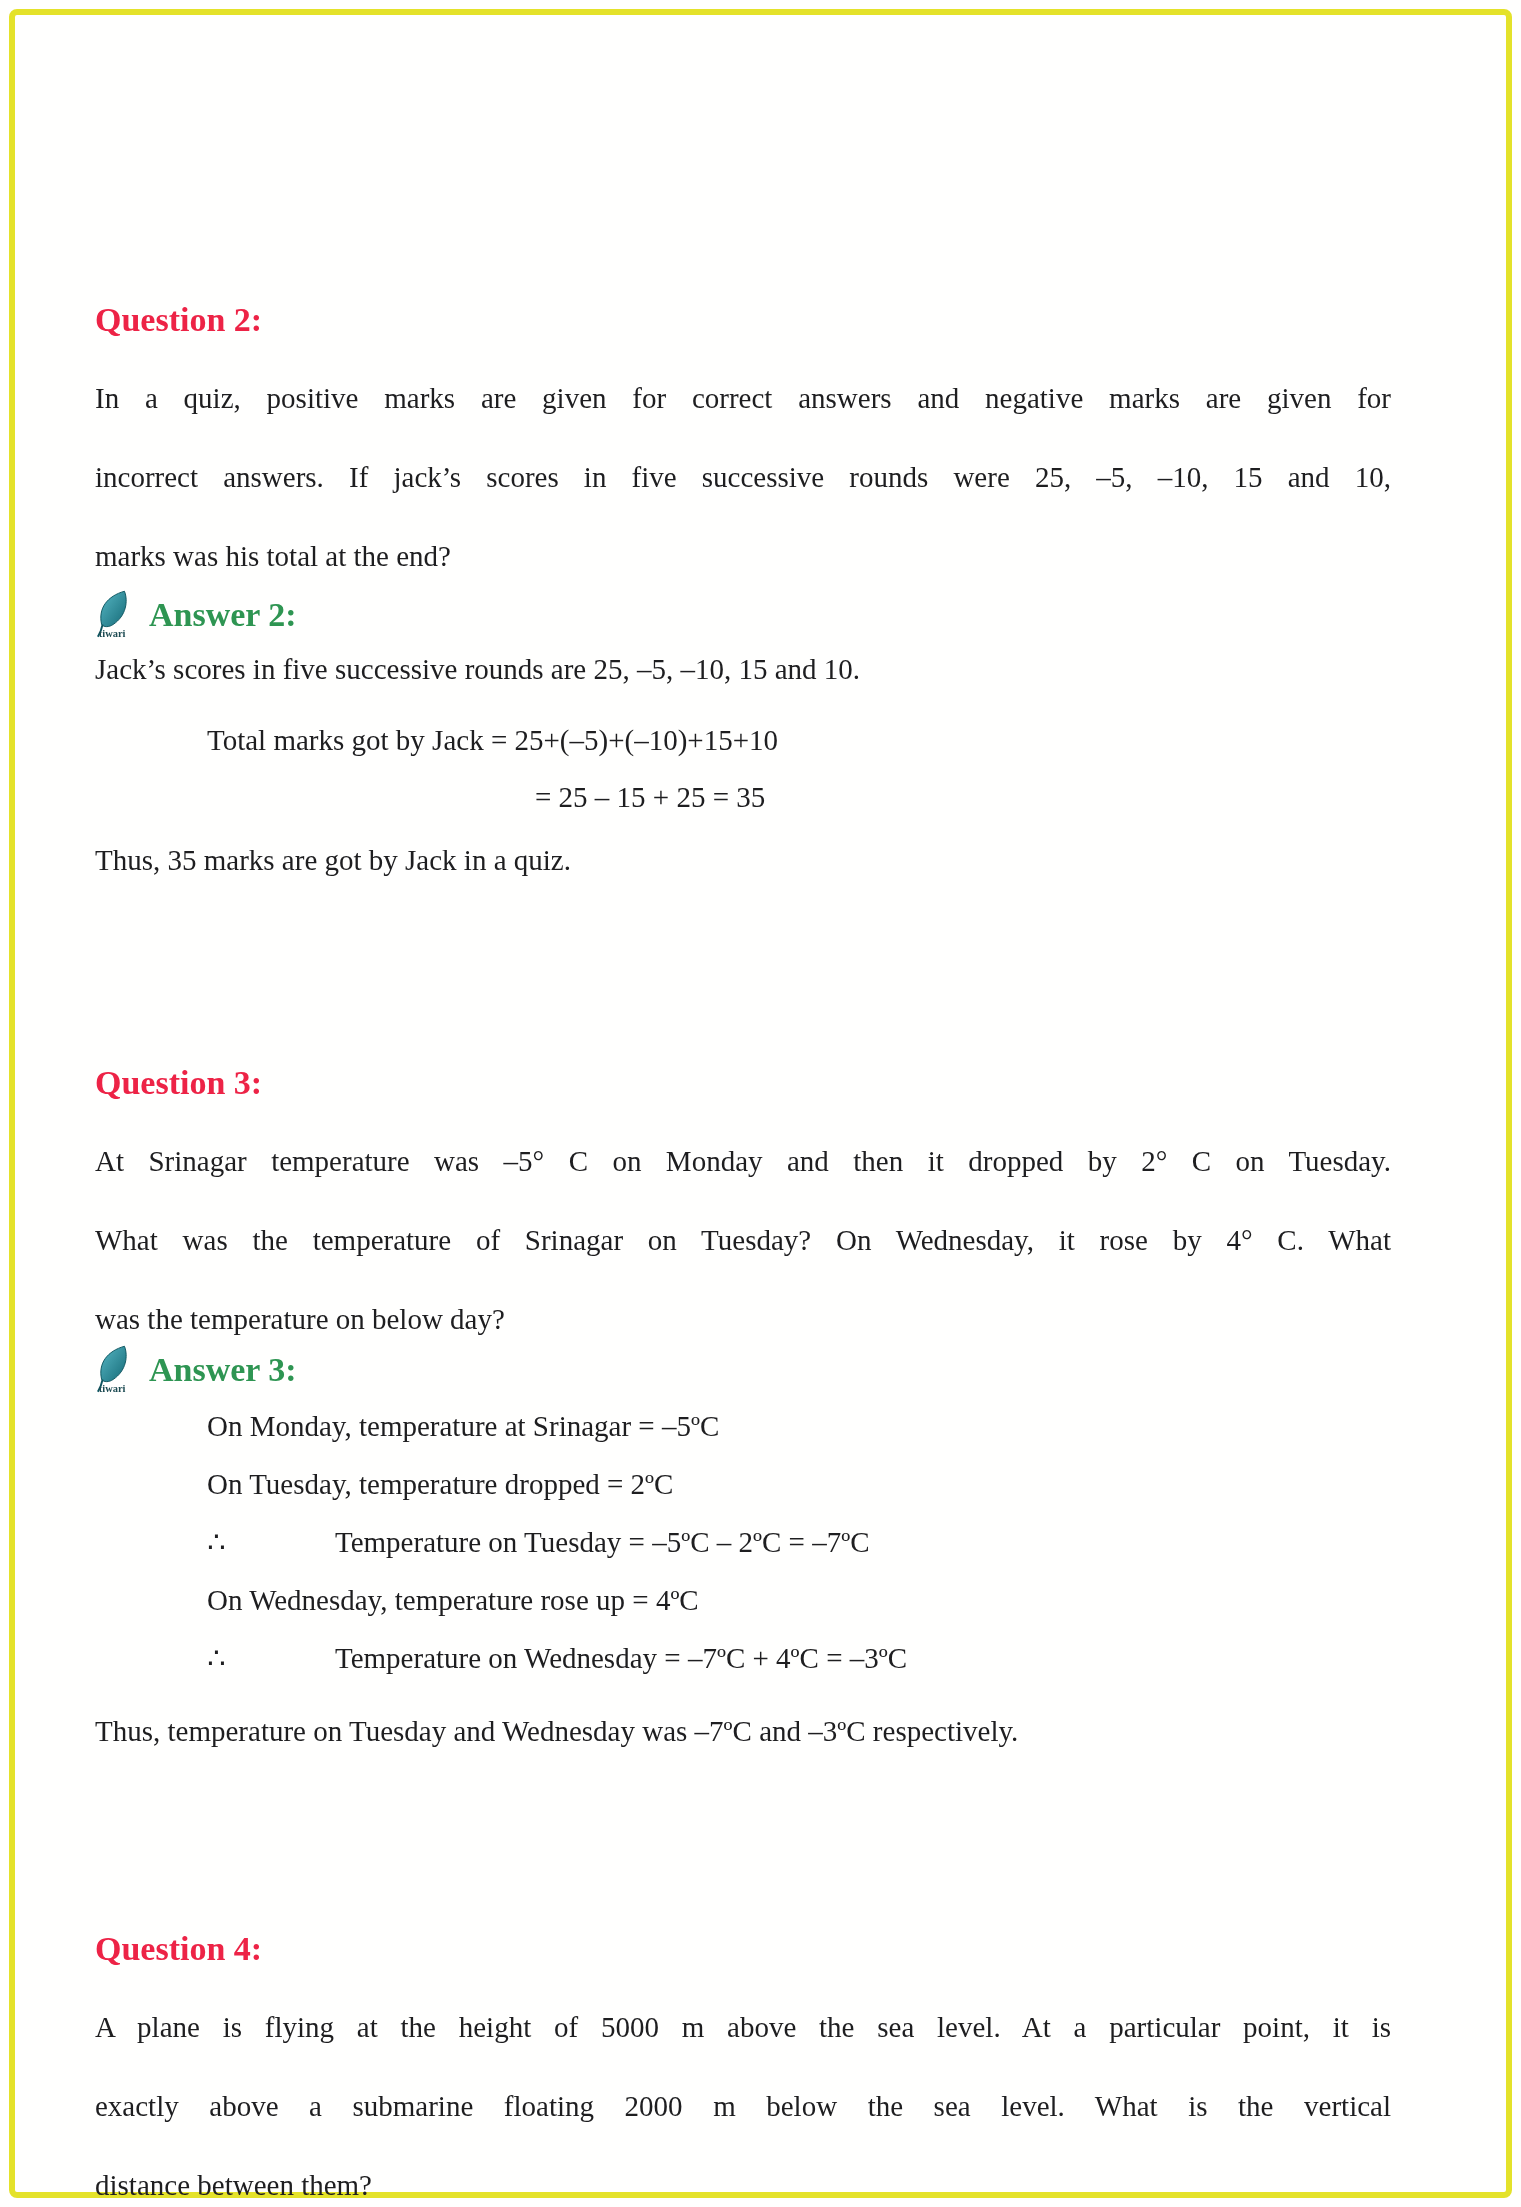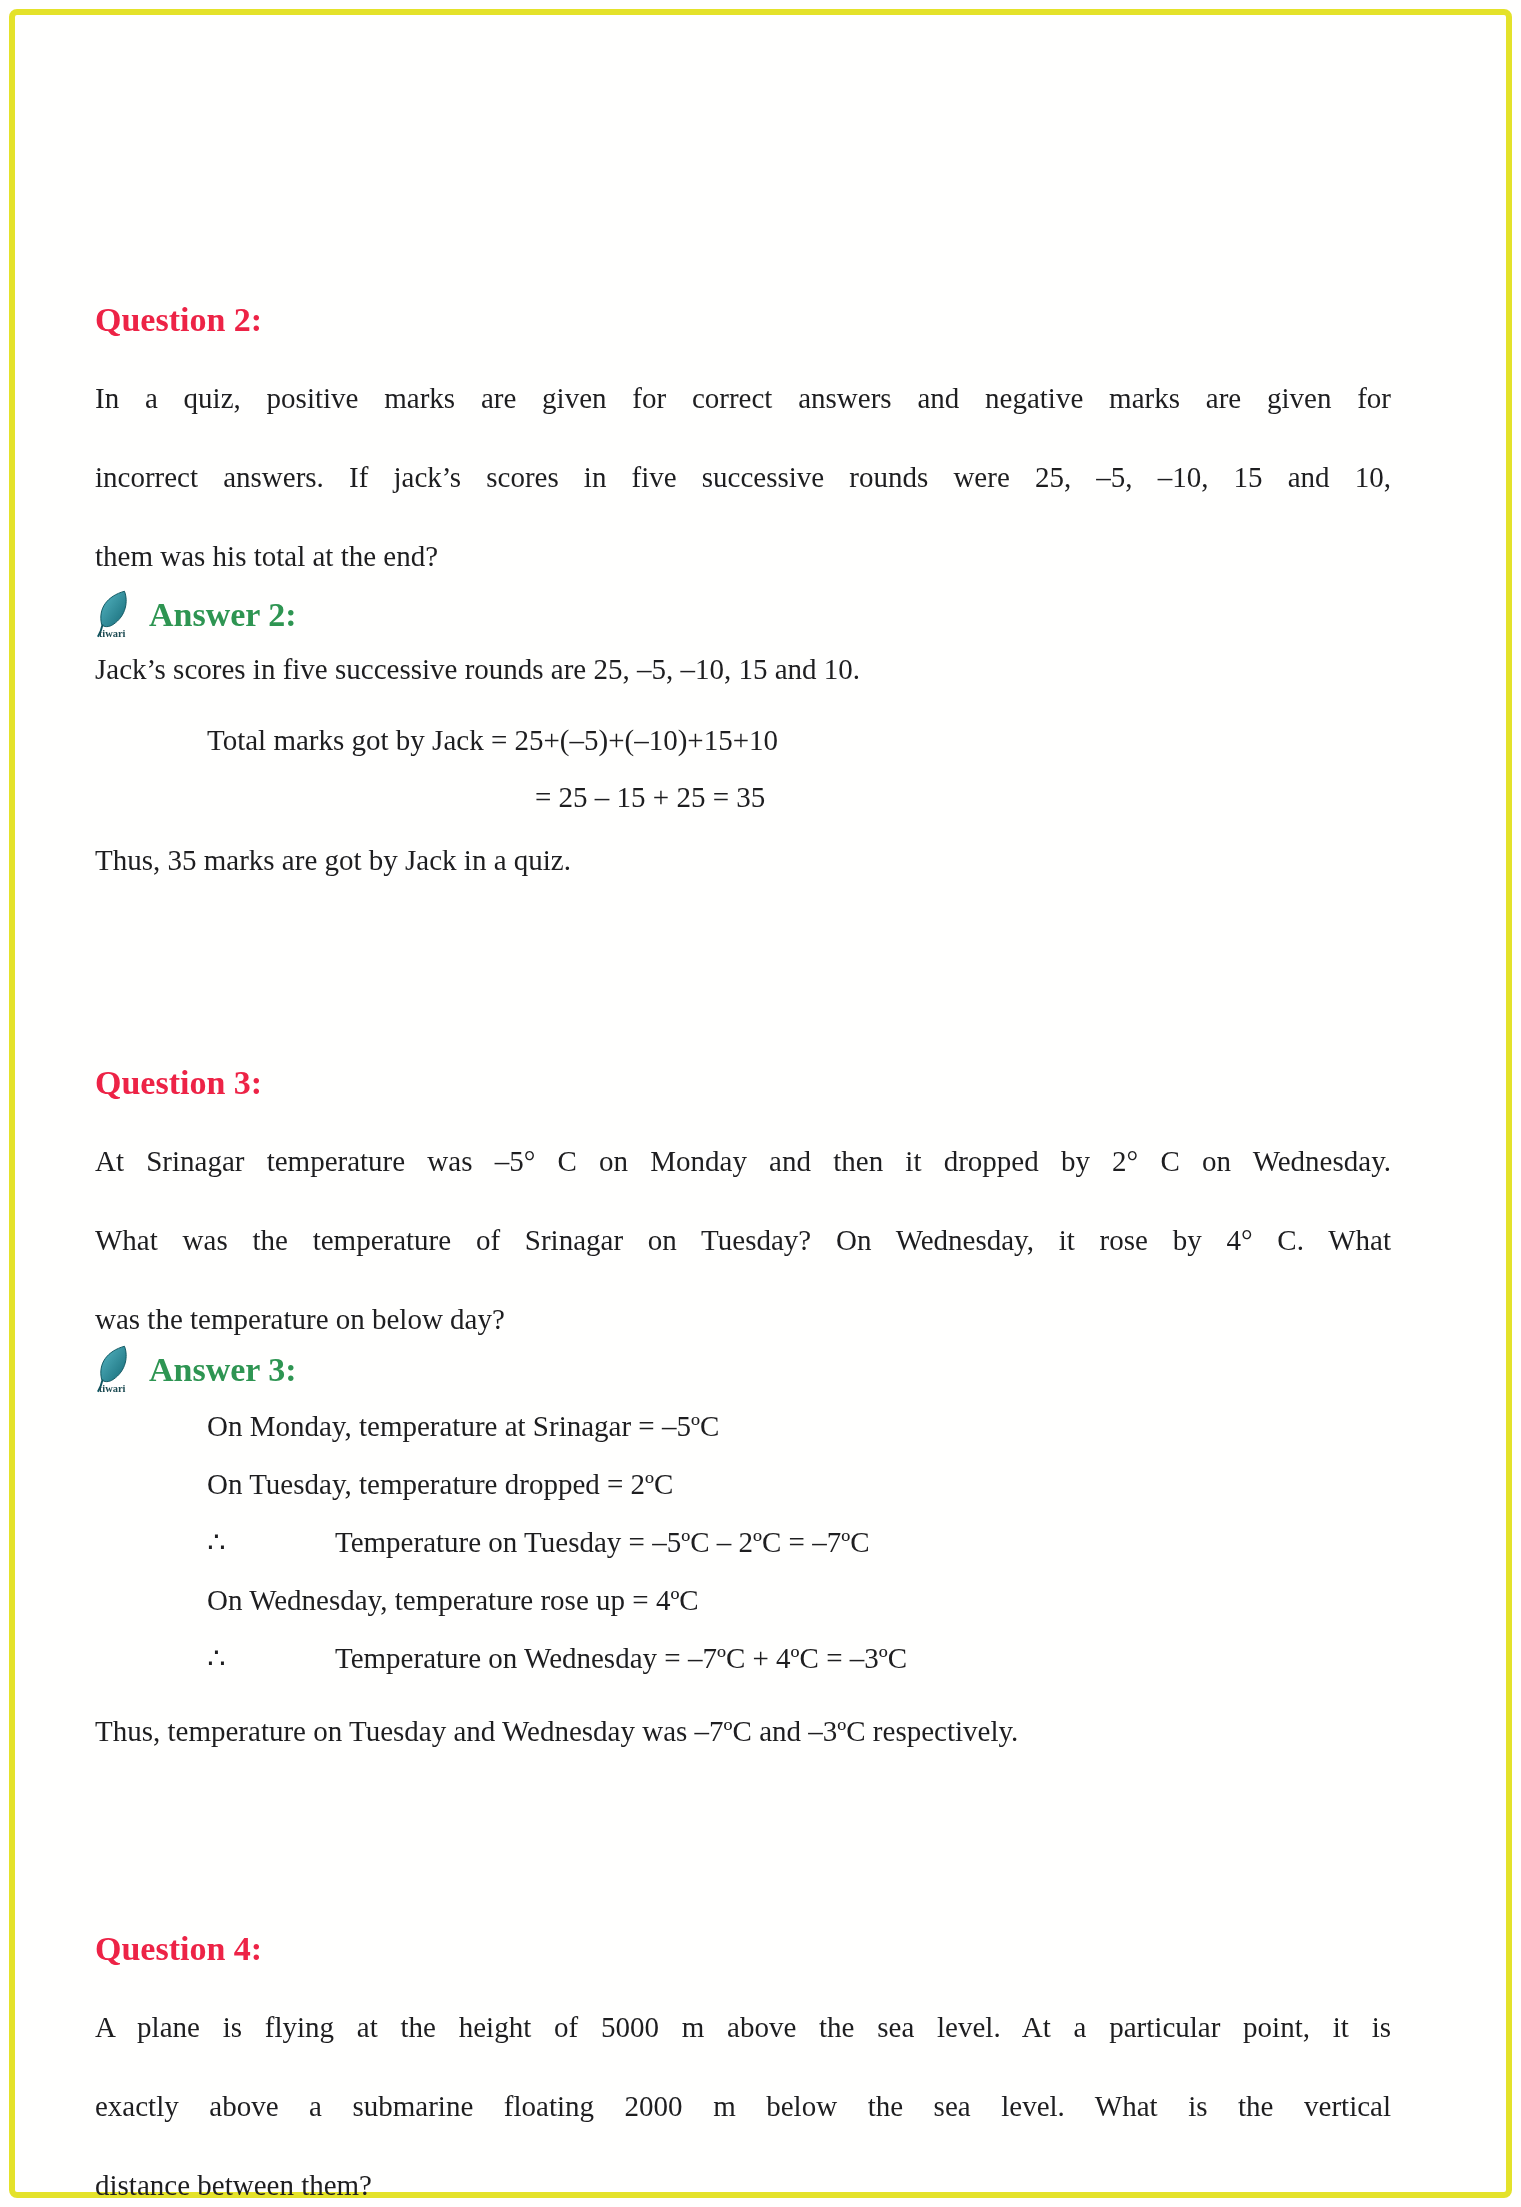--- a/index.html
+++ b/index.html
@@ -77,21 +77,21 @@
 
 <div class="page">
   <div class="frame"></div>
 
   <div class="content">
 
     <div class="q-head mt-q2">Question 2:</div>
     <div class="para">
       <div class="line just">In a quiz, positive marks are given for correct answers and negative marks are given for</div>
       <div class="line just">incorrect answers. If jack’s scores in five successive rounds were 25, –5, –10, 15 and 10,</div>
-      <div class="line wrapok">them was his total at the end?</div>
+      <div class="line wrapok">marks was his total at the end?</div>
     </div>
 
     <div class="ans-head">
       <svg class="logo" viewBox="0 0 40 54">
         <defs>
           <linearGradient id="lg1" x1="0" y1="0" x2="1" y2="1">
             <stop offset="0" stop-color="#57b7c4"></stop>
             <stop offset="1" stop-color="#156a77"></stop>
           </linearGradient>
         </defs>
@@ -101,21 +101,21 @@
       </svg>
       <span>Answer 2:</span>
     </div>
     <div class="intro">Jack’s scores in five successive rounds are 25, –5, –10, 15 and 10.</div>
     <div class="math1">Total marks got by Jack = 25+(–5)+(–10)+15+10</div>
     <div class="math2">= 25 – 15 + 25 = 35</div>
     <div class="thus">Thus, 35 marks are got by Jack in a quiz.</div>
 
     <div class="q-head mt-q3">Question 3:</div>
     <div class="para">
-      <div class="line just">At Srinagar temperature was –5° C on Monday and then it dropped by 2° C on Wednesday.</div>
+      <div class="line just">At Srinagar temperature was –5° C on Monday and then it dropped by 2° C on Tuesday.</div>
       <div class="line just">What was the temperature of Srinagar on Tuesday? On Wednesday, it rose by 4° C. What</div>
       <div class="line wrapok">was the temperature on below day?</div>
     </div>
 
     <div class="ans-head ah3">
       <svg class="logo" viewBox="0 0 40 54">
         <defs>
           <linearGradient id="lg2" x1="0" y1="0" x2="1" y2="1">
             <stop offset="0" stop-color="#57b7c4"></stop>
             <stop offset="1" stop-color="#156a77"></stop>

